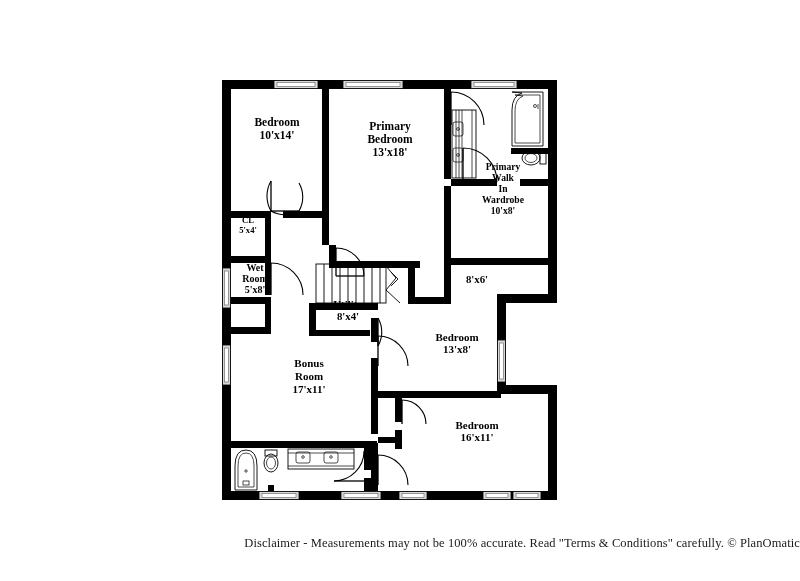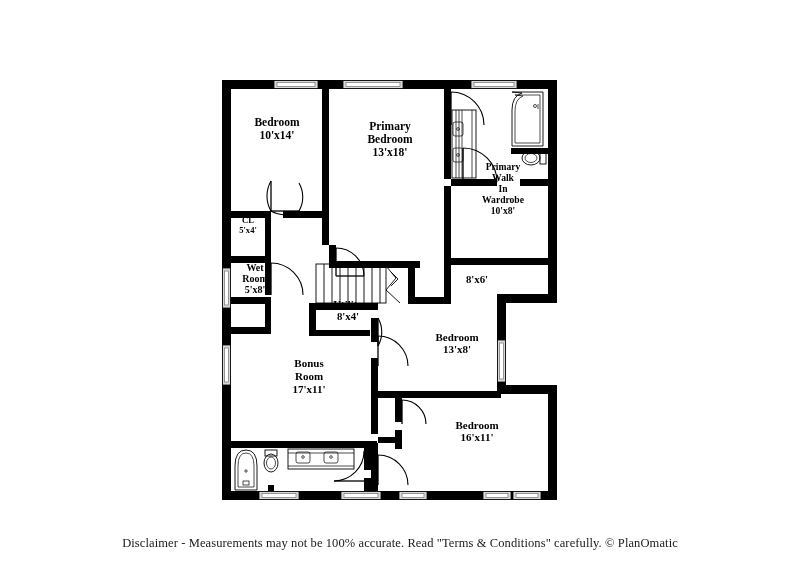--- a/index.html
+++ b/index.html
@@ -29,21 +29,21 @@
     text-anchor:middle;
     dominant-baseline:middle;
   }
   .rlabel tspan{font-weight:bold;}
 
   #disclaimer{
     position:absolute;
     left:0;
     top:536px;
     width:800px;
-    text-align:center;
+    text-align:right;
     font-family:"Liberation Serif", serif;
     font-size:12.5px;
     color:#1a1a1a;
     letter-spacing:0.1px;
     white-space:nowrap;
   }
 </style>
 </head>
 <body>
 

